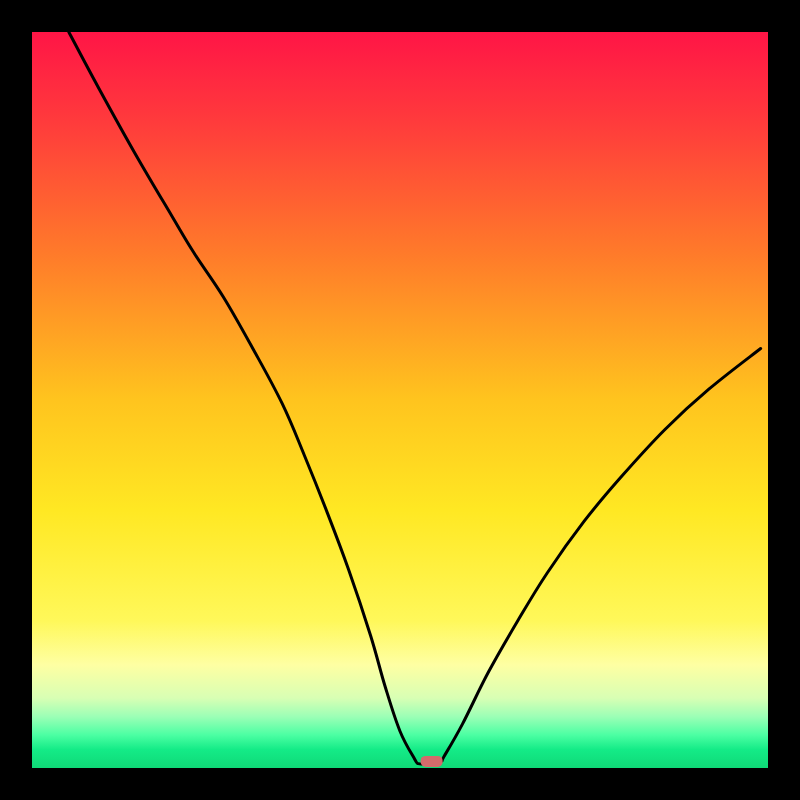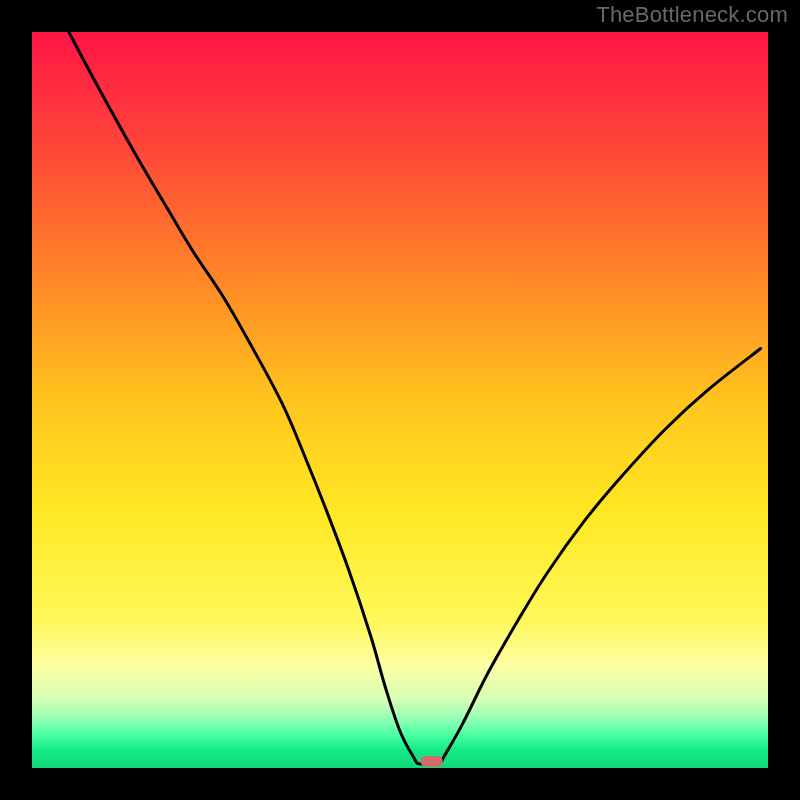--- a/index.html
+++ b/index.html
@@ -32,21 +32,20 @@
     top: 32px;
     width: 736px;
     height: 736px;
   }
   svg { display: block; }
 </style>
 </head>
 <body>
 
 <div class="frame">
-  <div class="watermark">TheBottleneck.com</div>
   <div class="plot-area">
     <svg width="736" height="736" viewBox="0 0 736 736">
       <defs>
         <linearGradient id="bg-grad" x1="0" y1="0" x2="0" y2="1">
             <stop offset="0%" stop-color="#ff1546"></stop>
             <stop offset="12%" stop-color="#ff3a3c"></stop>
             <stop offset="30%" stop-color="#ff7a2a"></stop>
             <stop offset="50%" stop-color="#ffc41e"></stop>
             <stop offset="65%" stop-color="#ffe823"></stop>
             <stop offset="80%" stop-color="#fff85a"></stop>

